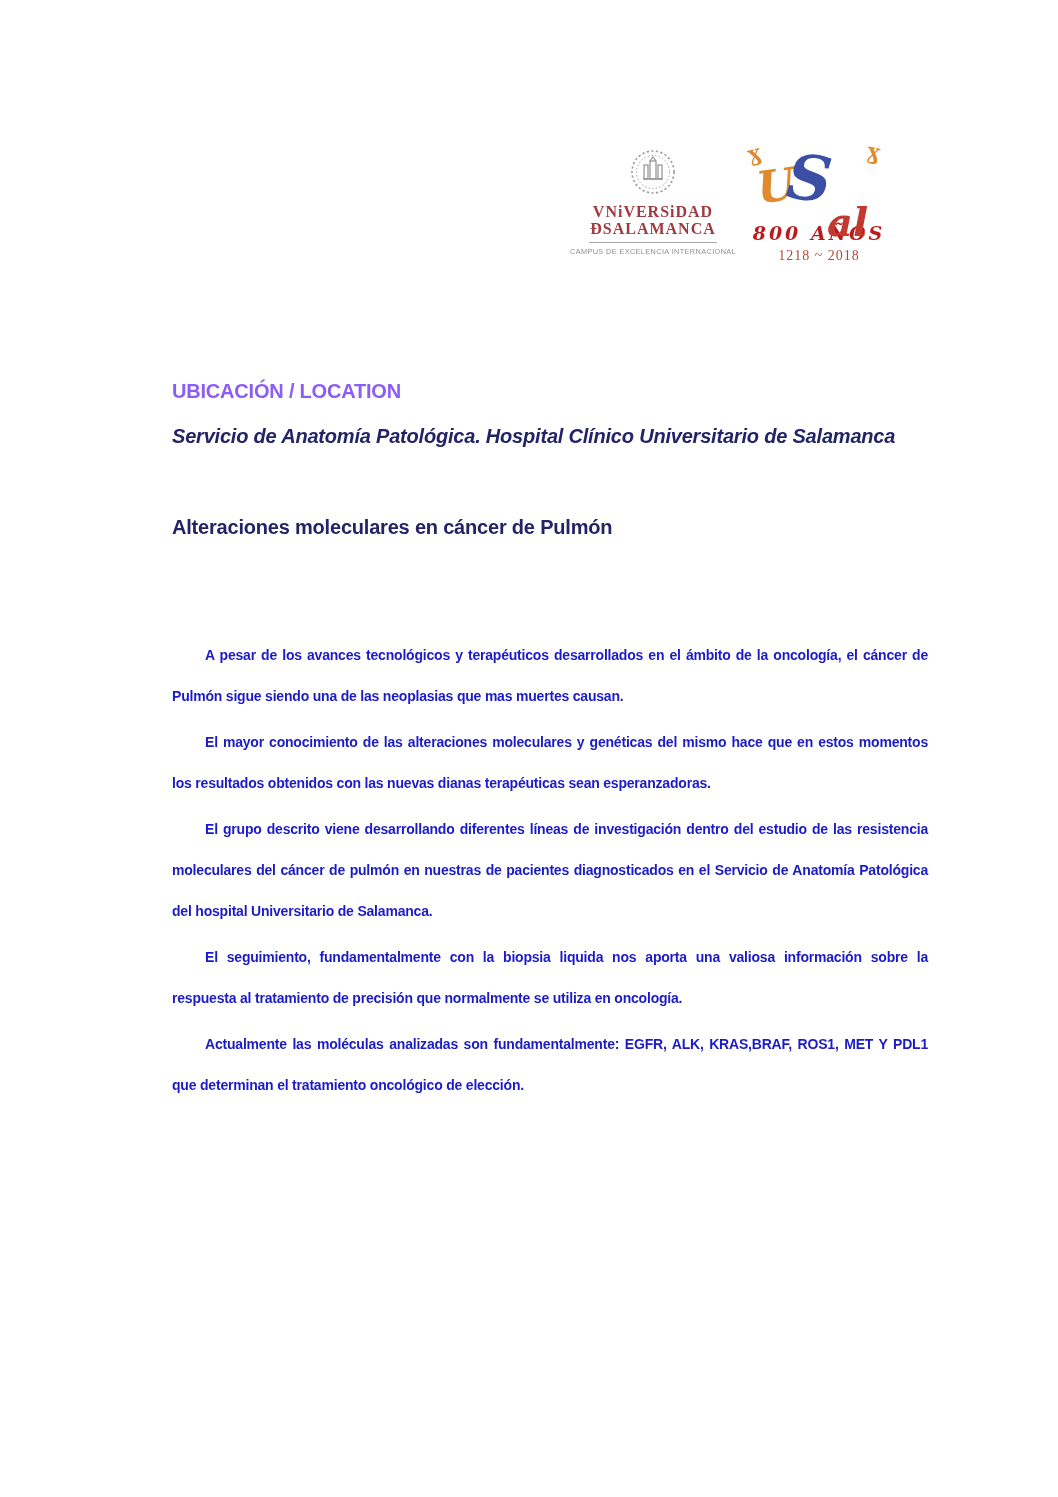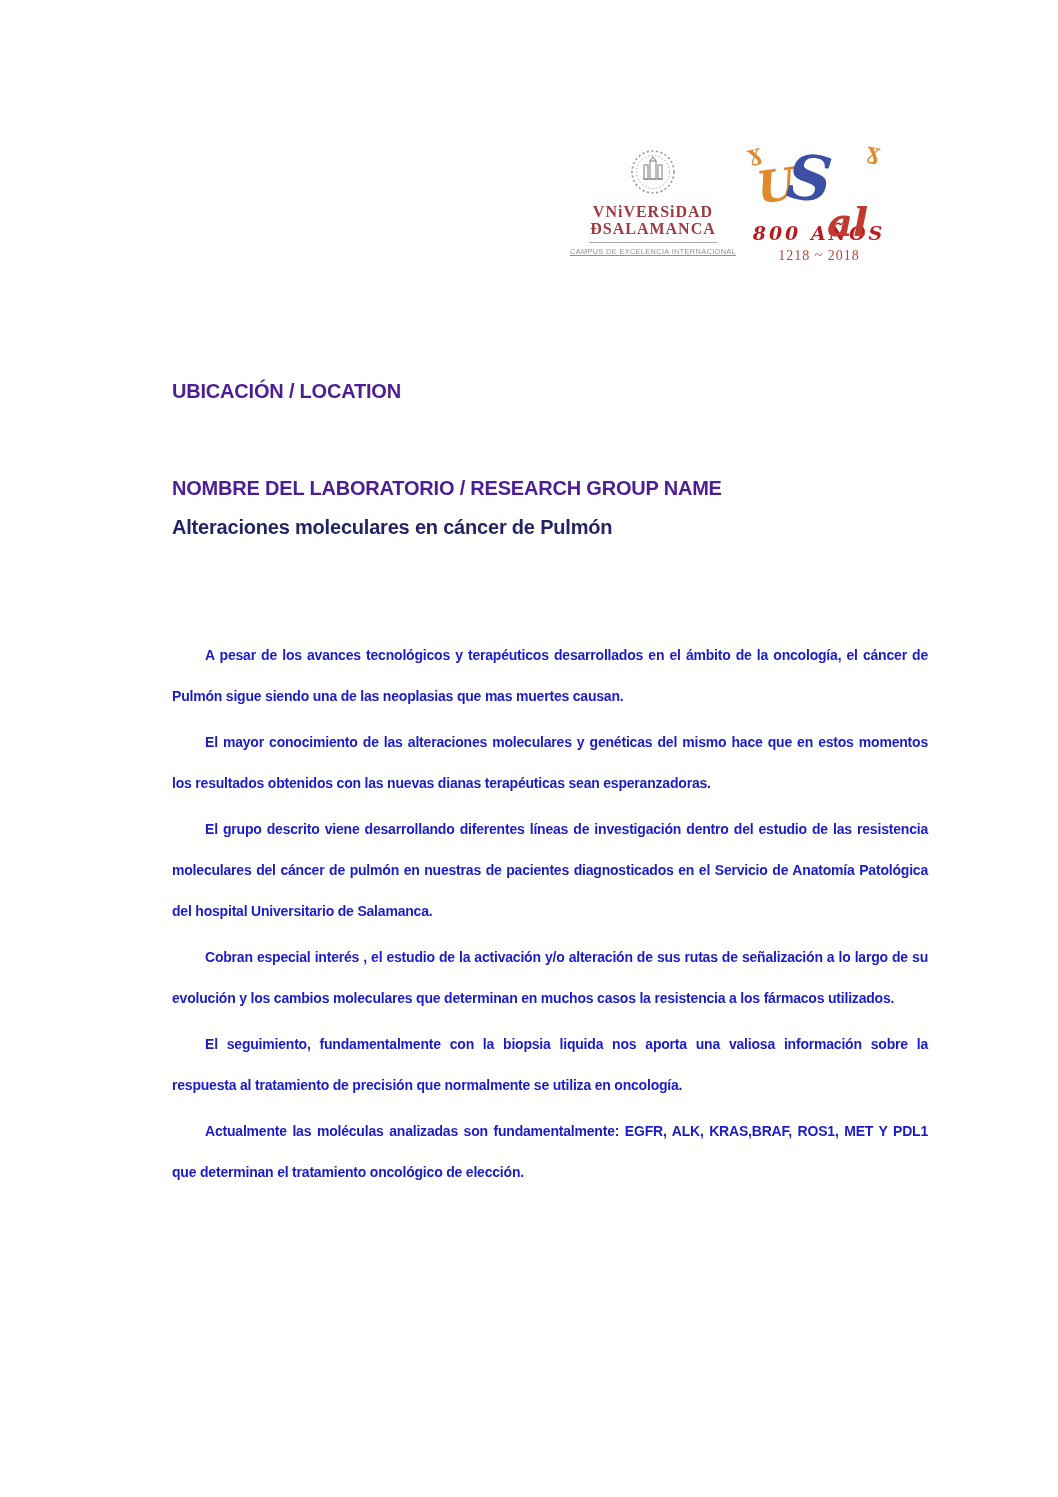--- a/index.html
+++ b/index.html
@@ -38,21 +38,20 @@
     color:#9e3a40;
   }
   .uni-rule{
     width:128px;height:1px;background:#a9a9a9;margin:5px 0 4px 0;
   }
   .uni-campus{
     font-size:7.3px;
     letter-spacing:.4px;
     color:#8f8f8f;
     white-space:nowrap;
-    text-decoration:underline;
   }
 
   .ann-logo{
     width:150px;
     display:flex;
     flex-direction:column;
     align-items:center;
     text-align:center;
   }
   .usal-art{
@@ -102,21 +101,21 @@
   
   .content{
     position:absolute;
     left:172px;
     top:380px;
     width:764px;
   }
   .h-black{
     font-size:20px;
     font-weight:bold;
-    color:#4c1d95;
+    color:#8b5cf6;
     margin:0;
     letter-spacing:-0.2px;
   }
   .v-navy{
     font-size:20px;
     font-weight:bold;
     color:#232366;
     margin:0;
     letter-spacing:-0.2px;
   }
@@ -174,36 +173,35 @@
       <div class="ann-800">800 AÑOS</div>
       <div class="ann-years">1218 ~ 2018</div>
     </div>
 
   </div>
 
   <div class="content">
 
     <p class="h-black">UBICACIÓN / LOCATION</p>
     <div class="gap-a"></div>
+    <p class="v-navy italic">Servicio de Anatomía Patológica. Hospital Clínico Universitario de Salamanca</p>
 
     <div class="gap-b"></div>
 
-    <p class="h-black">NOMBRE DEL LABORATORIO / RESEARCH GROUP NAME</p>
     <div class="gap-c"></div>
     <p class="v-navy">Alteraciones moleculares en cáncer de Pulmón</p>
 
     <div class="gap-b"></div>
 
 
     <div class="gap-d"></div>
 
     <div class="body-text">
       <p>A pesar de los avances tecnológicos y terapéuticos desarrollados en el ámbito de la oncología, el cáncer de Pulmón sigue siendo una de las neoplasias que mas muertes causan.</p>
       <p>El mayor conocimiento de las alteraciones moleculares y genéticas del mismo hace que en estos momentos los resultados obtenidos con las nuevas dianas terapéuticas sean esperanzadoras.</p>
       <p>El grupo descrito viene desarrollando diferentes líneas de investigación  dentro del estudio de las resistencia moleculares del cáncer de pulmón en nuestras de pacientes diagnosticados en el Servicio de Anatomía Patológica del hospital Universitario de Salamanca.</p>
-      <p>Cobran especial interés , el estudio de la activación y/o alteración de sus rutas de señalización a lo largo de su evolución y los cambios  moleculares que determinan en muchos casos la resistencia a los fármacos utilizados.</p>
       <p>El seguimiento, fundamentalmente con la biopsia liquida nos aporta una valiosa información sobre la respuesta al tratamiento de precisión que normalmente se utiliza en oncología.</p>
       <p>Actualmente las moléculas analizadas  son fundamentalmente: EGFR, ALK, KRAS,BRAF, ROS1, MET Y PDL1 que determinan el tratamiento oncológico de elección.</p>
     </div>
 
   </div>
 
 </div>
 
 </body></html>

